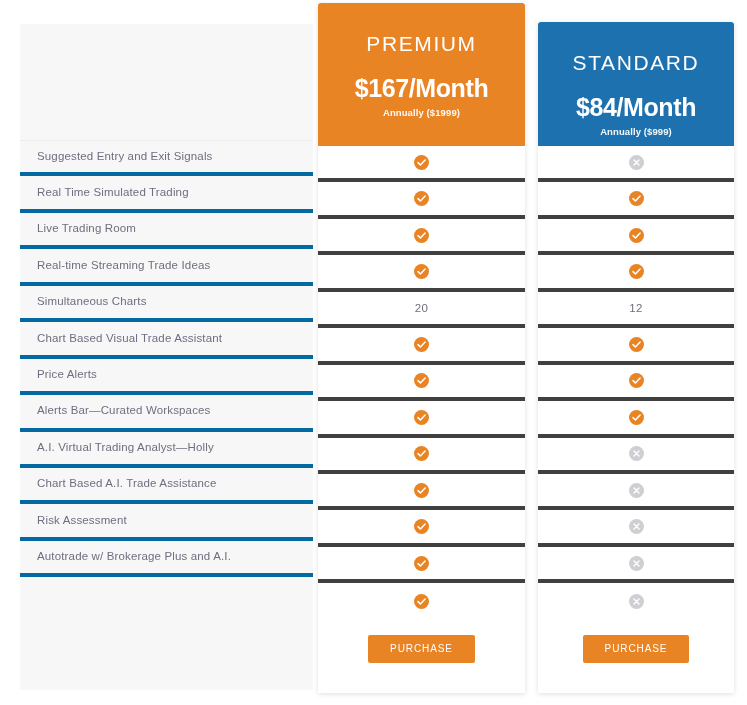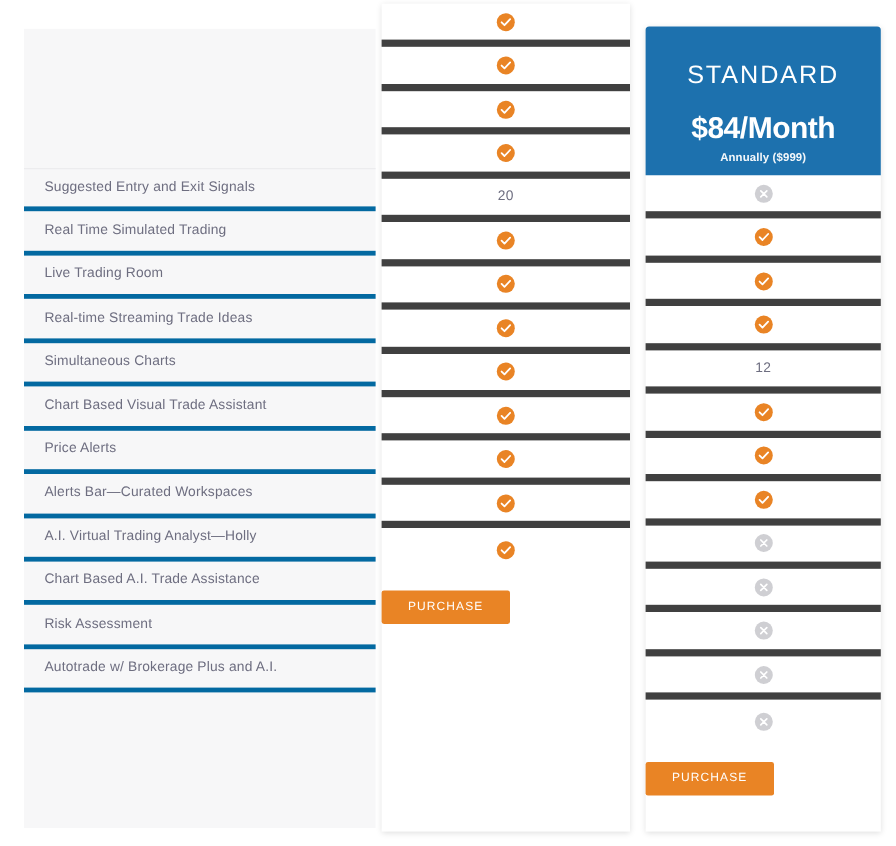--- a/index.html
+++ b/index.html
@@ -117,21 +117,21 @@
   }
 
   .plan-body {
     width: 100%;
   }
   .plan-cell {
     height: 36.45px;
     display: flex;
     align-items: center;
     justify-content: center;
-    border-bottom: 6px solid #404040;
+    border-bottom: 4px solid #404040;
     box-sizing: border-box;
   }
   .plan-cell.no-line {
     border-bottom: none;
   }
 
   
   .icon-circle {
     width: 15px;
     height: 15px;
@@ -151,20 +151,21 @@
   .cell-number {
     font-size: 11.5px;
     color: #6e6e80;
     letter-spacing: 0.3px;
   }
 
   
   .purchase-wrap {
     display: flex;
     align-items: center;
+    justify-content: center;
     height: 58px;
   }
   .purchase-btn {
     background: #e98425;
     color: #ffffff;
     border: none;
     font-family: "Liberation Sans", sans-serif;
     font-size: 10px;
     letter-spacing: 0.9px;
     padding: 9px 22px;
@@ -215,20 +216,25 @@
           <span class="feature-label">Risk Assessment</span>
         </div>
         <div class="feature-row">
           <span class="feature-label">Autotrade w/ Brokerage Plus and A.I.</span>
         </div>
       </div>
   </div>
 
   <div id="plan-columns">
       <div class="plan-col premium">
+        <div class="plan-header" style="background: rgb(233, 132, 37);">
+          <div class="plan-name">PREMIUM</div>
+          <div class="plan-price">$167/Month</div>
+          <div class="plan-annual">Annually ($1999)</div>
+        </div>
         <div class="plan-body">
           <div class="plan-cell">
             <span class="icon-circle check">
               <svg width="15" height="15" viewBox="0 0 15 15">
                 <path d="M4 7.6 L6.4 10 L11.1 5" stroke="#ffffff" stroke-width="1.5" fill="none" stroke-linecap="round" stroke-linejoin="round"></path>
               </svg>
             </span>
           </div>
           <div class="plan-cell">
             <span class="icon-circle check">

